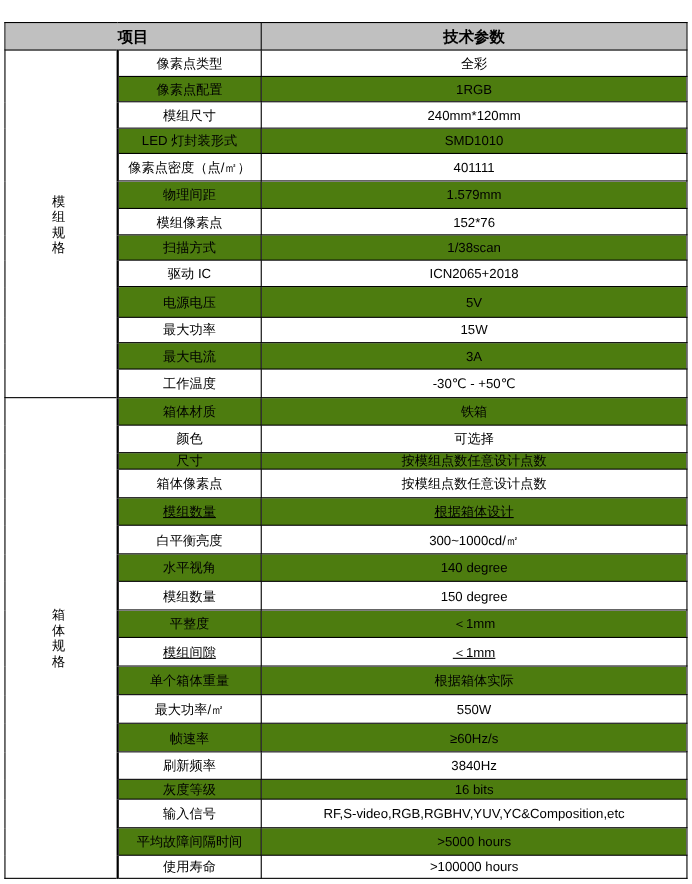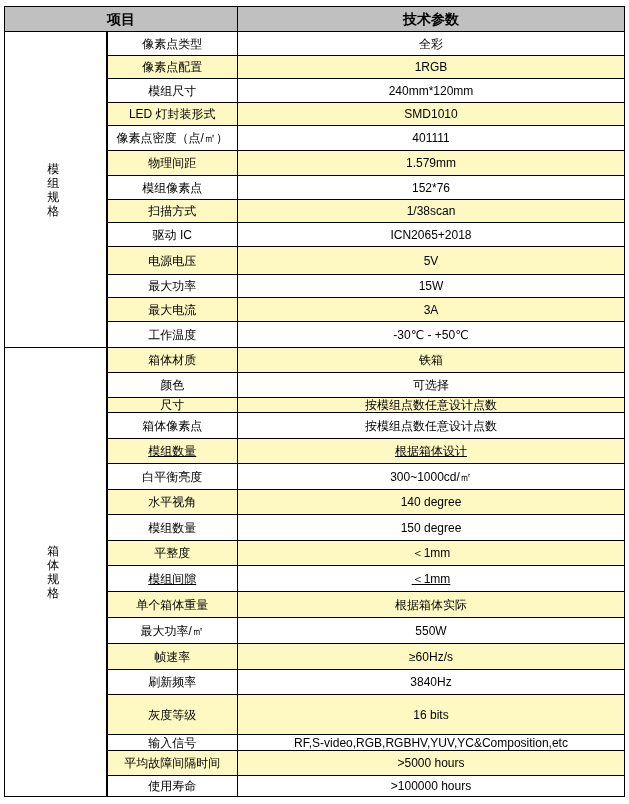--- a/index.html
+++ b/index.html
@@ -1,23 +1,23 @@
 <!DOCTYPE html>
 <html><head>
 <meta charset="utf-8">
 <style>
   html, body { margin:0; padding:0; background:#ffffff; }
   body { width:629px; height:804px; position:relative; overflow:hidden;
          font-family:"Liberation Sans","DejaVu Sans",sans-serif; color:#000; }
-  table.spec { position:absolute; left:4px; top:6px; width:620px;
+  table.spec { position:absolute; left:4px; top:20px; width:620px;
                border-collapse:collapse; table-layout:fixed; }
   table.spec td, table.spec th { border:1px solid #000; padding:0; text-align:center;
                vertical-align:middle; font-size:12px; line-height:14px; overflow:hidden; white-space:nowrap; }
   table.spec th { background:#c0c0c0; font-weight:bold; font-size:14px; height:24px; }
-  tr.shade td.label, tr.shade td.value { background:#fef9c3; }
+  tr.shade td.label, tr.shade td.value { background:#4d7c0f; }
   td.section { background:#fff; font-size:16px; line-height:18px; }
   td.section span { display:inline-block; width:16px; white-space:normal; word-break:break-all; text-align:left; }
   td.label { border-left:2px solid #000 !important; }
 </style>
 </head>
 <body>
 
 <table class="spec">
   <colgroup>
     <col style="width:102px">
@@ -134,25 +134,25 @@
         <td class="value">550W</td>
       </tr>
       <tr class="shade" style="height: 26px;">
         <td class="label">帧速率</td>
         <td class="value">≥60Hz/s</td>
       </tr>
       <tr style="height: 25px;">
         <td class="label">刷新频率</td>
         <td class="value">3840Hz</td>
       </tr>
-      <tr class="shade" style="height: 40px;">
+      <tr class="shade" style="height: 18px;">
         <td class="label">灰度等级</td>
         <td class="value">16 bits</td>
       </tr>
-      <tr style="height: 16px; padding-left: 25px;">
+      <tr style="height: 26px; padding-left: 25px;">
         <td class="label">输入信号</td>
         <td class="value">RF,S-video,RGB,RGBHV,YUV,YC&amp;Composition,etc</td>
       </tr>
       <tr class="shade" style="height: 25px;">
         <td class="label">平均故障间隔时间</td>
         <td class="value">&gt;5000 hours</td>
       </tr>
       <tr style="height: 21px;">
         <td class="label">使用寿命</td>
         <td class="value">&gt;100000 hours</td>

